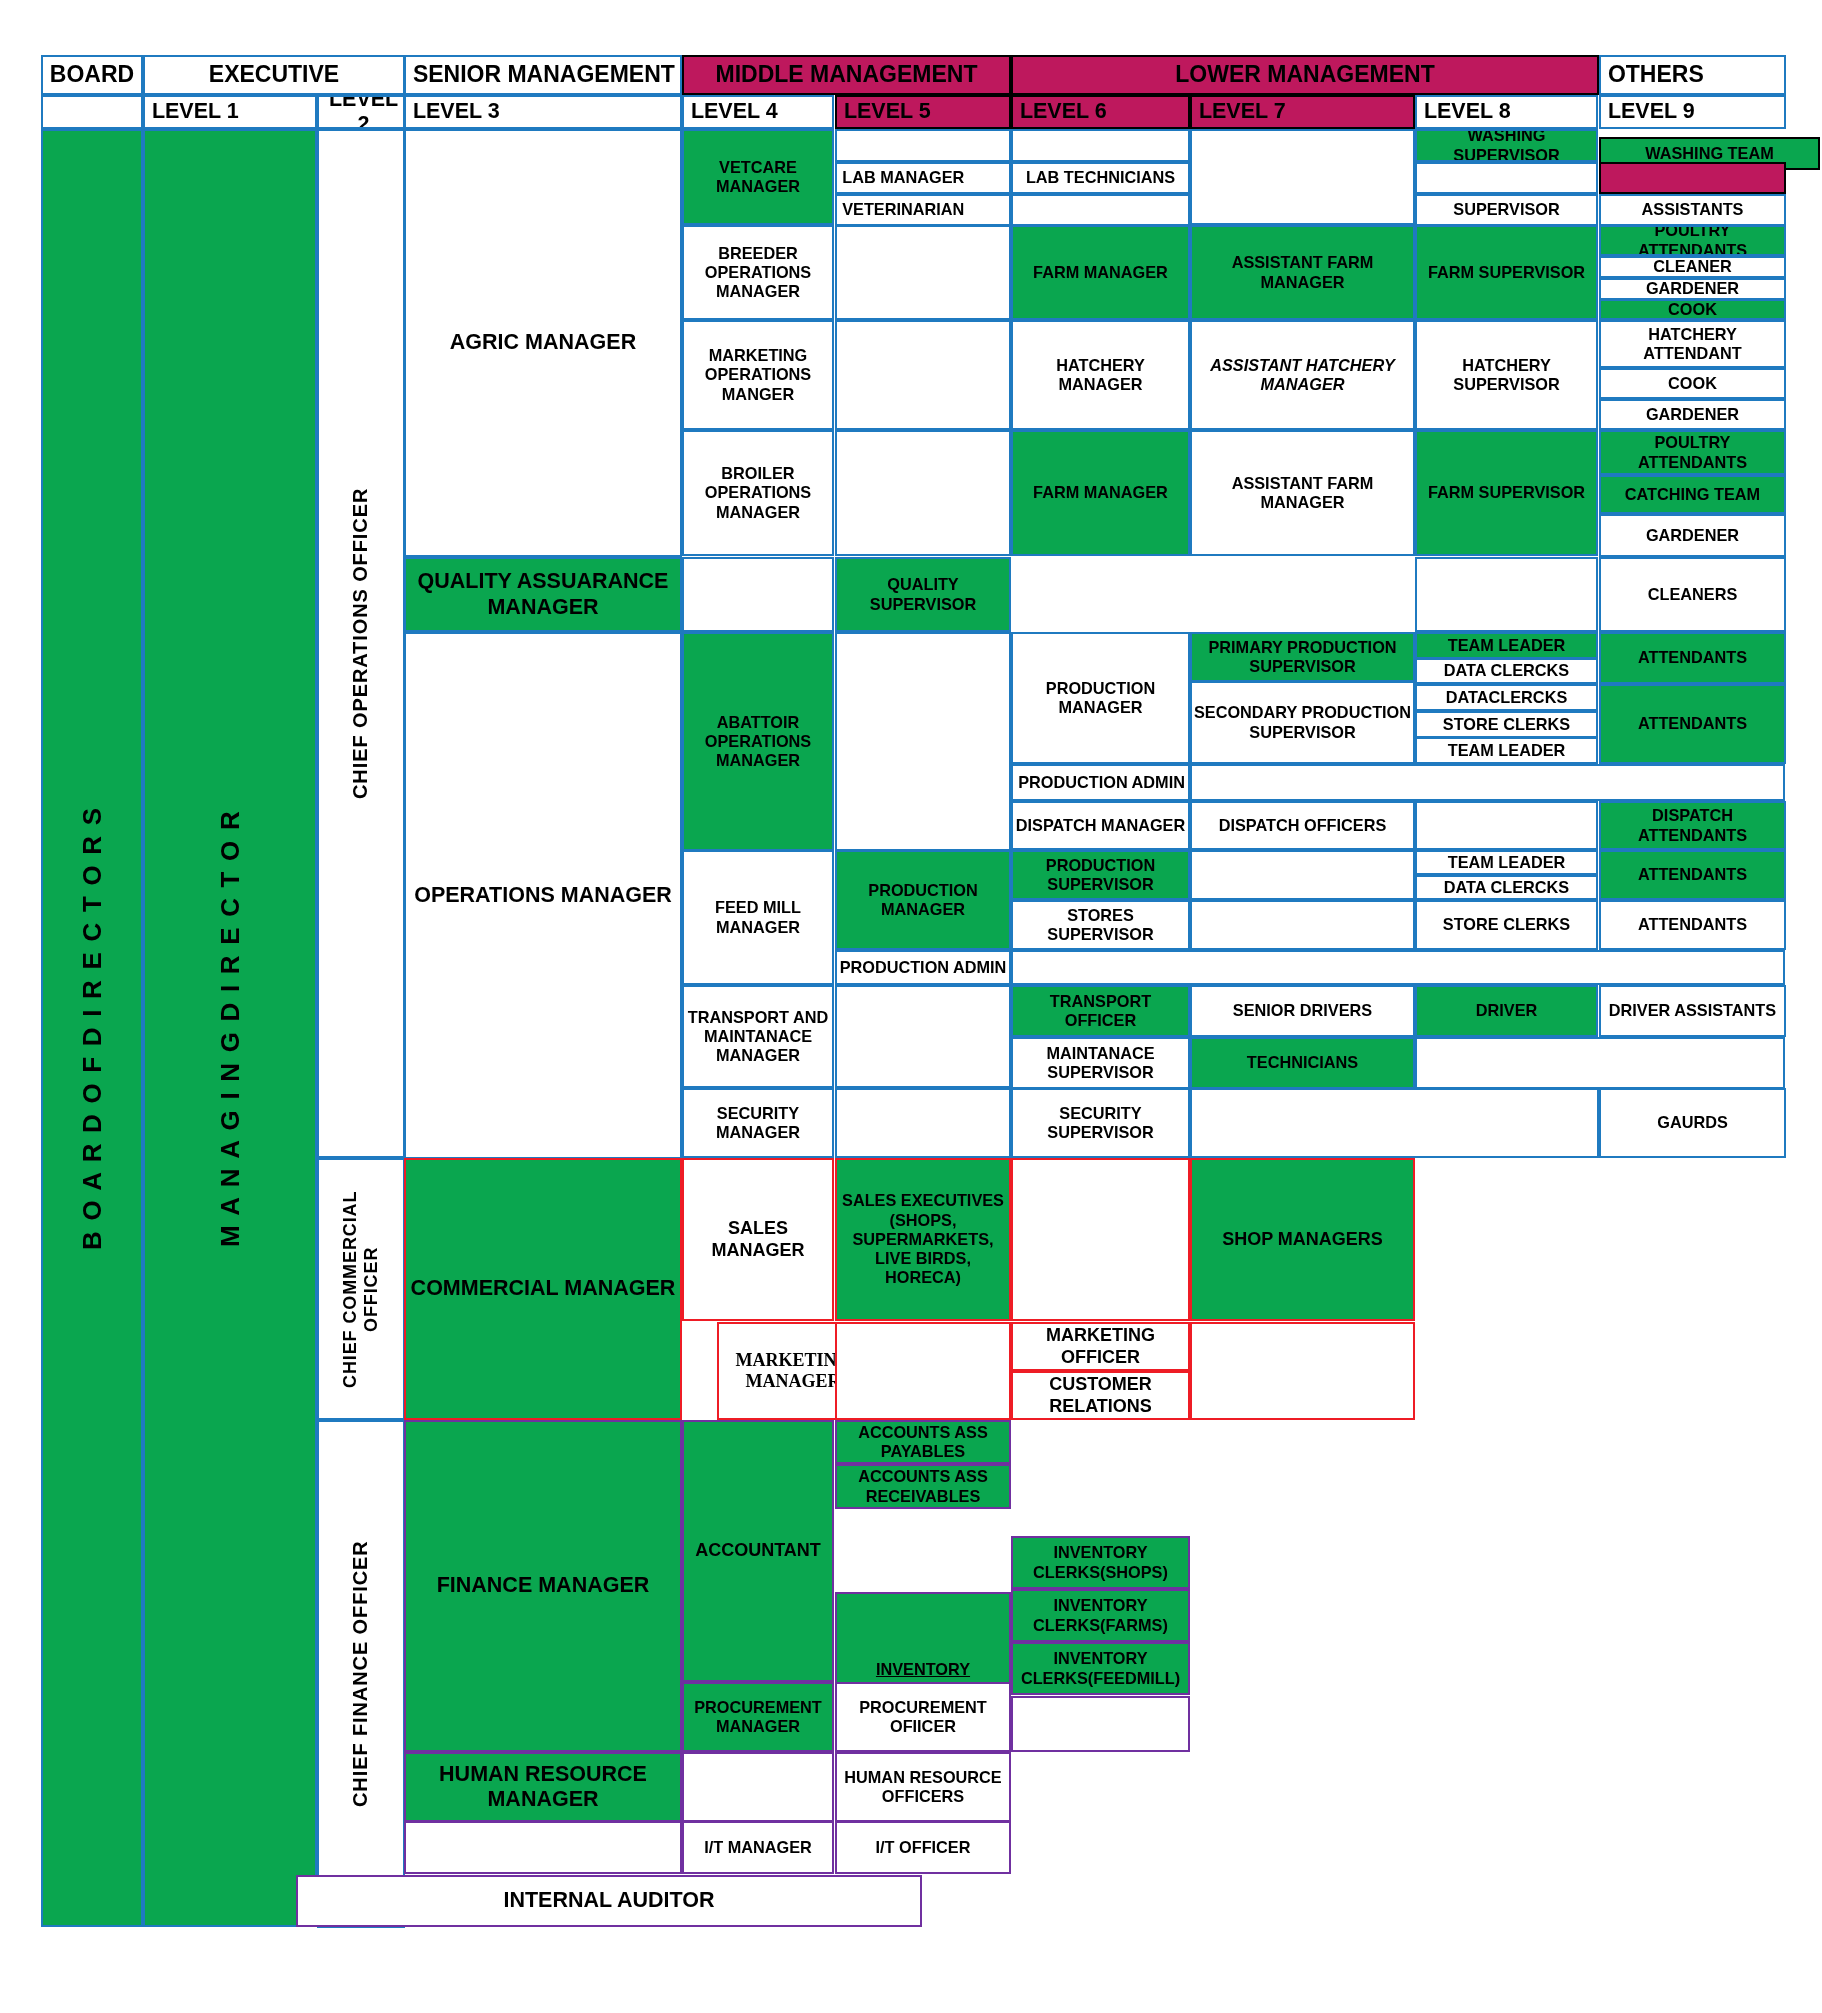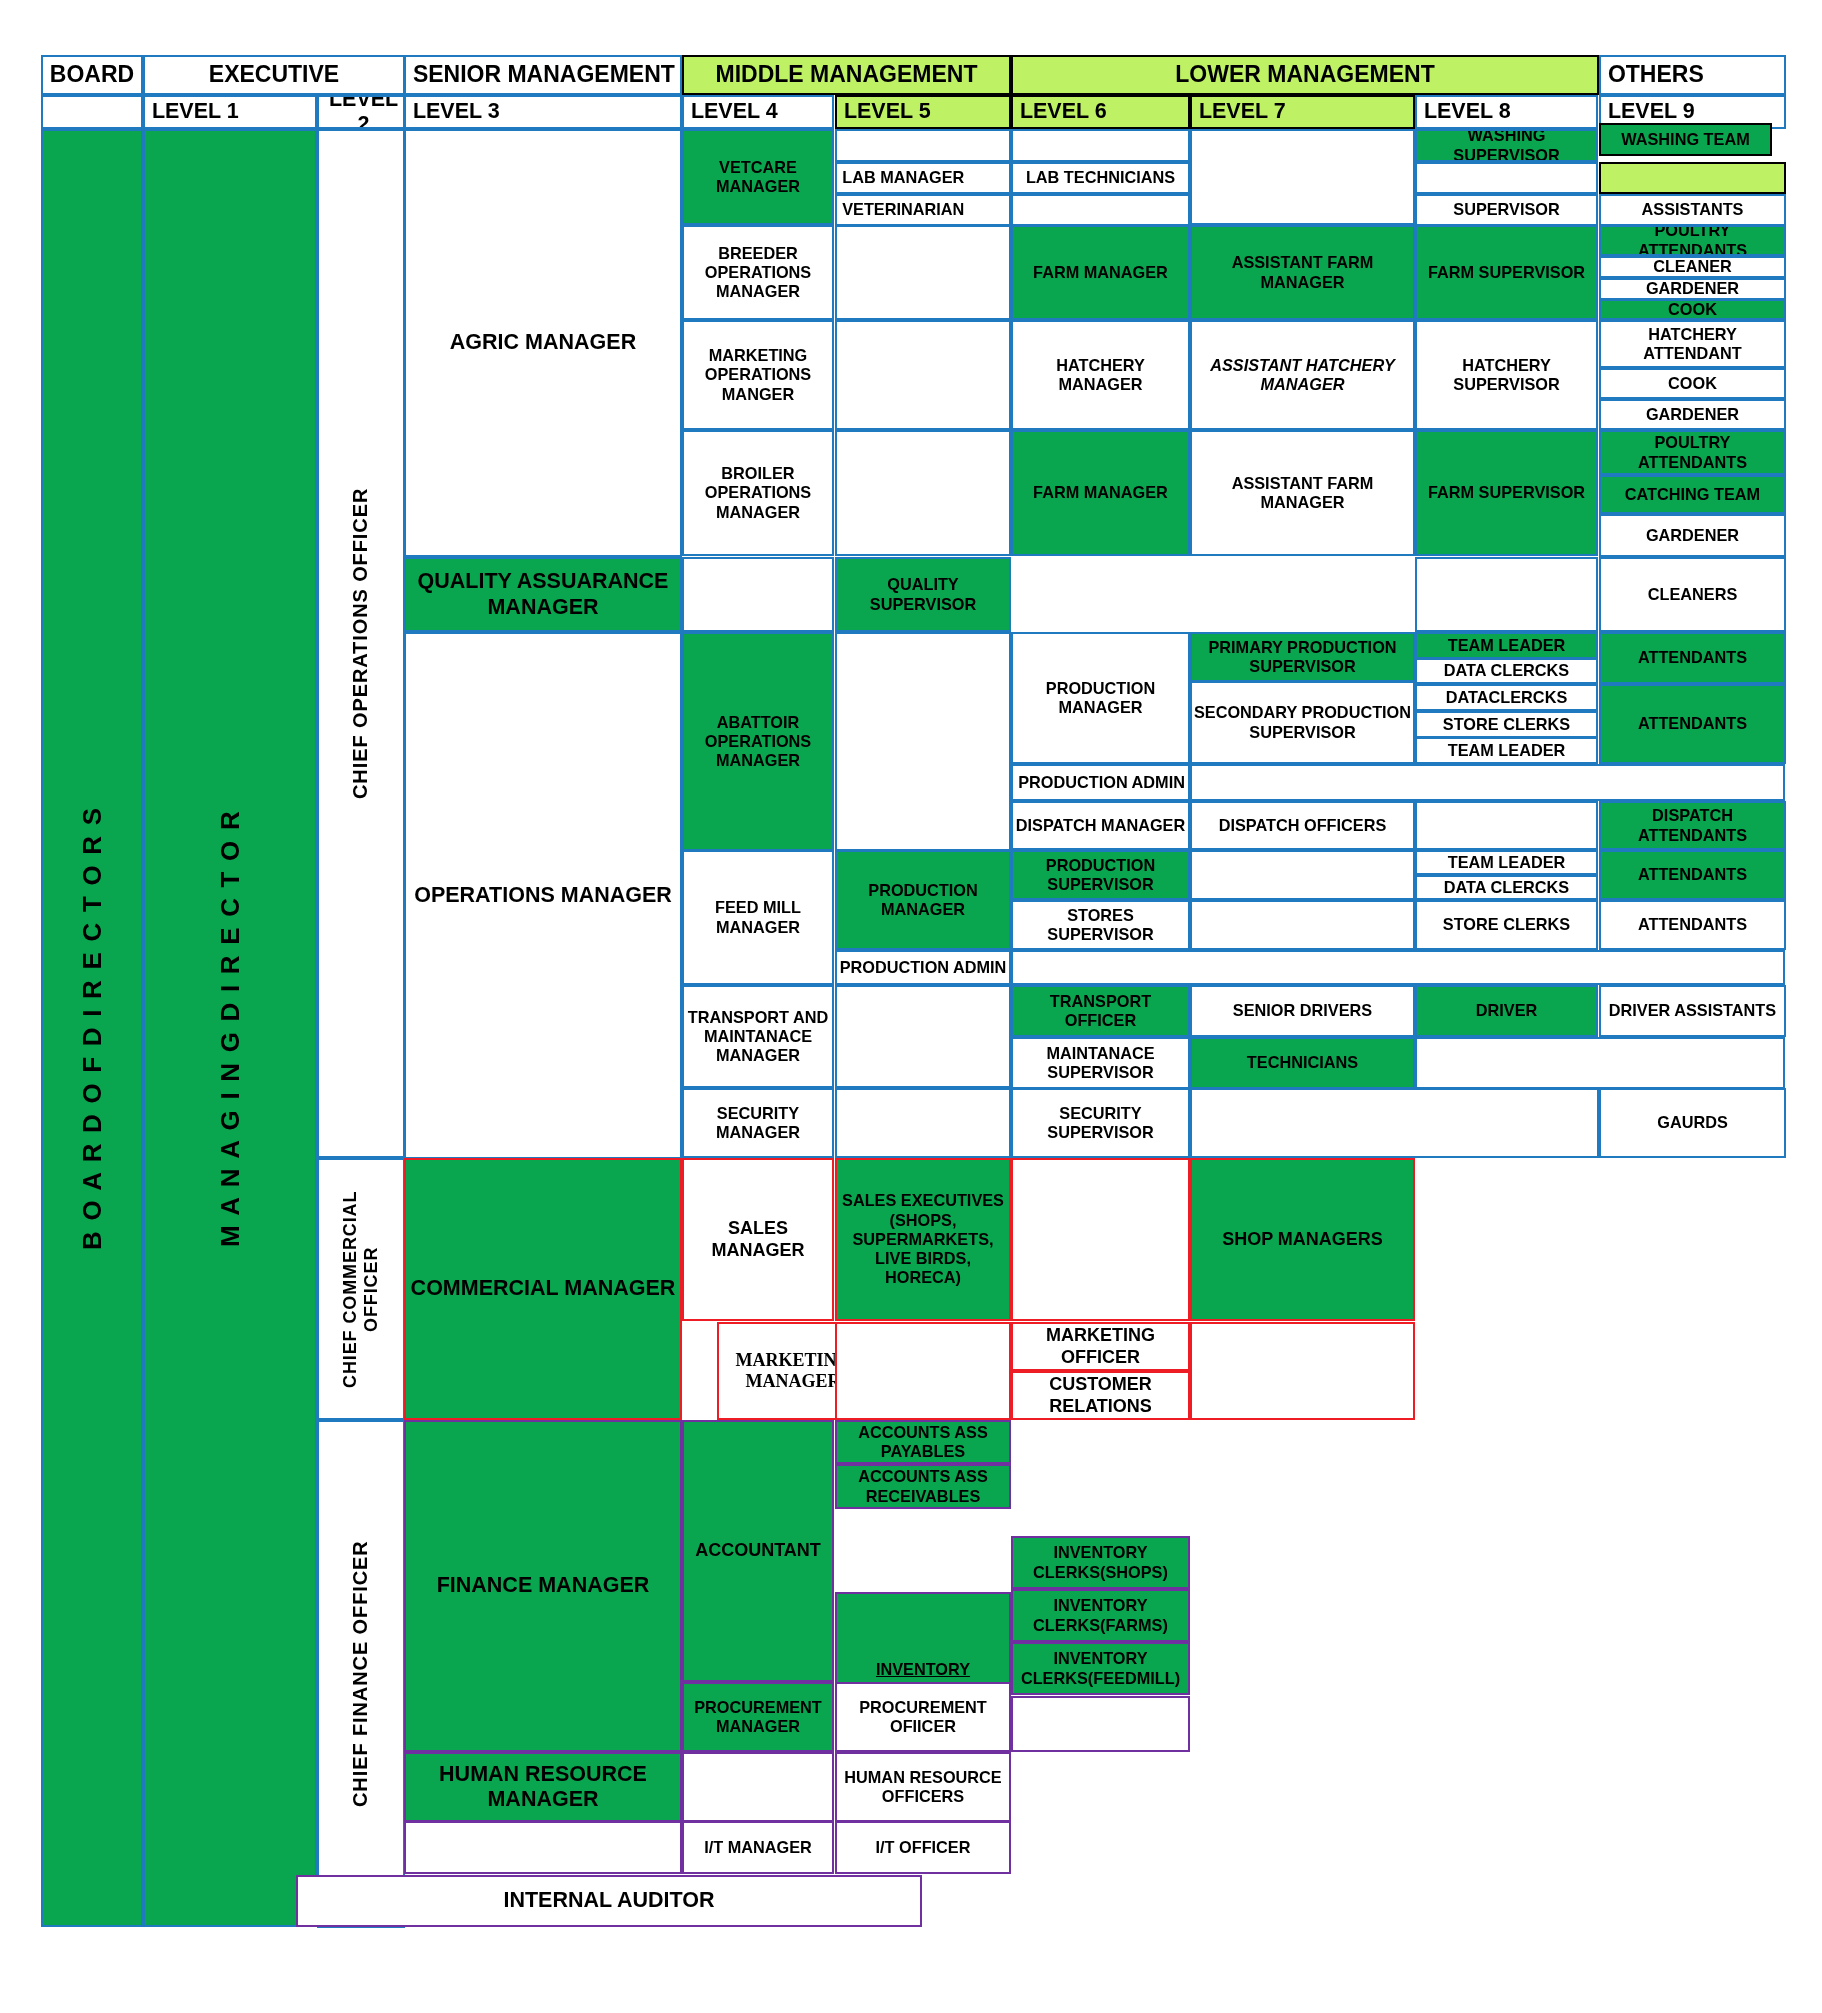--- a/index.html
+++ b/index.html
@@ -4,21 +4,21 @@
 <style>
   html,body{margin:0;padding:0;background:#ffffff;}
   body{width:1822px;height:2013px;position:relative;
        font-family:"Liberation Sans","DejaVu Sans",sans-serif;}
   #chart{position:absolute;left:0;top:0;width:1822px;height:2013px;}
   .cell{position:absolute;box-sizing:border-box;display:flex;
         align-items:center;justify-content:center;text-align:center;
         font-weight:bold;color:#000;line-height:1.18;overflow:hidden;
         padding:0.9px 1.7px;}
   .b{border:2.6px solid #1f7ac0;background:#ffffff;}
-  .bk{border:2.6px solid #000000;background:#bef264;}
+  .bk{border:2.6px solid #000000;background:#be185d;}
   .rd{border:2.6px solid #ee1c25;background:#ffffff;}
   .pu{border:2.6px solid #7030a0;background:#ffffff;}
   .g{background:#0aa64f;}
   .hdr{font-size:23px;}
   .lvl{font-size:21.5px;justify-content:flex-start;padding-left:6.9px;}
   .f25{font-size:21.5px;}
   .f23{font-size:20px;}
   .f21{font-size:18px;}
   .f19{font-size:16.3px;}
   .vert{writing-mode:vertical-rl;transform:rotate(180deg);}
@@ -73,21 +73,21 @@
   <div class="cell b f19" style="left:1011px;top:129px;width:179px;height:33px;"></div>
   <div class="cell b f19" style="left:1011px;top:162px;width:179px;height:32px;">LAB TECHNICIANS</div>
   <div class="cell b f19" style="left:1011px;top:194px;width:179px;height:32px;"></div>
 
   <div class="cell b f19" style="left:1190px;top:129px;width:225px;height:96px;"></div>
 
   <div class="cell b g f19" style="left:1415px;top:129px;width:183px;height:33px;">WASHING SUPERVISOR</div>
   <div class="cell b f19" style="left:1415px;top:162px;width:183px;height:32px;"></div>
   <div class="cell b f19" style="left:1415px;top:194px;width:183px;height:32px;">SUPERVISOR</div>
 
-  <div class="cell bk g f19" style="left:1599px;top:123px;width:173px;height:33px;">WASHING TEAM</div>
+  <div class="cell bk g f19" style="left:1599px;top:137px;width:221px;height:33px;">WASHING TEAM</div>
   <div class="cell bk f19" style="left:1599px;top:162px;width:187px;height:32px;"></div>
   <div class="cell b f19" style="left:1599px;top:194px;width:187px;height:32px;">ASSISTANTS</div>
 
   <div class="cell b f19 wordcol" style="left:682px;top:225px;width:152px;height:95px;">BREEDER OPERATIONS MANAGER</div>
   <div class="cell b f19" style="left:835px;top:225px;width:176px;height:95px;"></div>
   <div class="cell b g f19" style="left:1011px;top:225px;width:179px;height:95px;">FARM MANAGER</div>
   <div class="cell b g f19" style="left:1190px;top:225px;width:225px;height:95px;">ASSISTANT FARM MANAGER</div>
   <div class="cell b g f19" style="left:1415px;top:225px;width:183px;height:95px;">FARM SUPERVISOR</div>
 
   <div class="cell b g f19" style="left:1599px;top:225px;width:187px;height:31px;">POULTRY ATTENDANTS</div>

